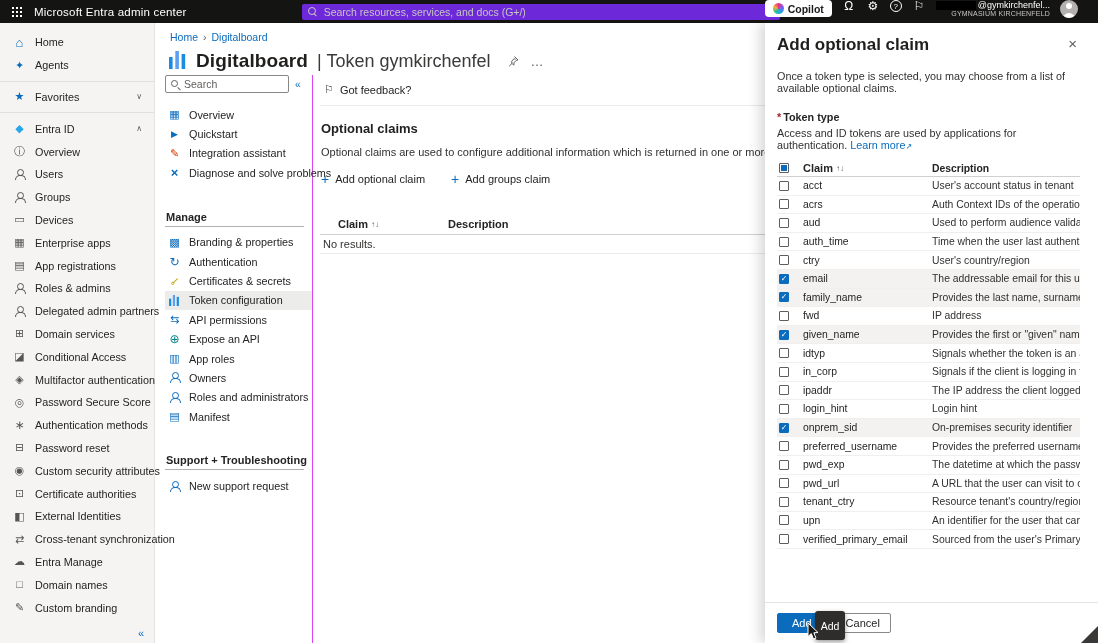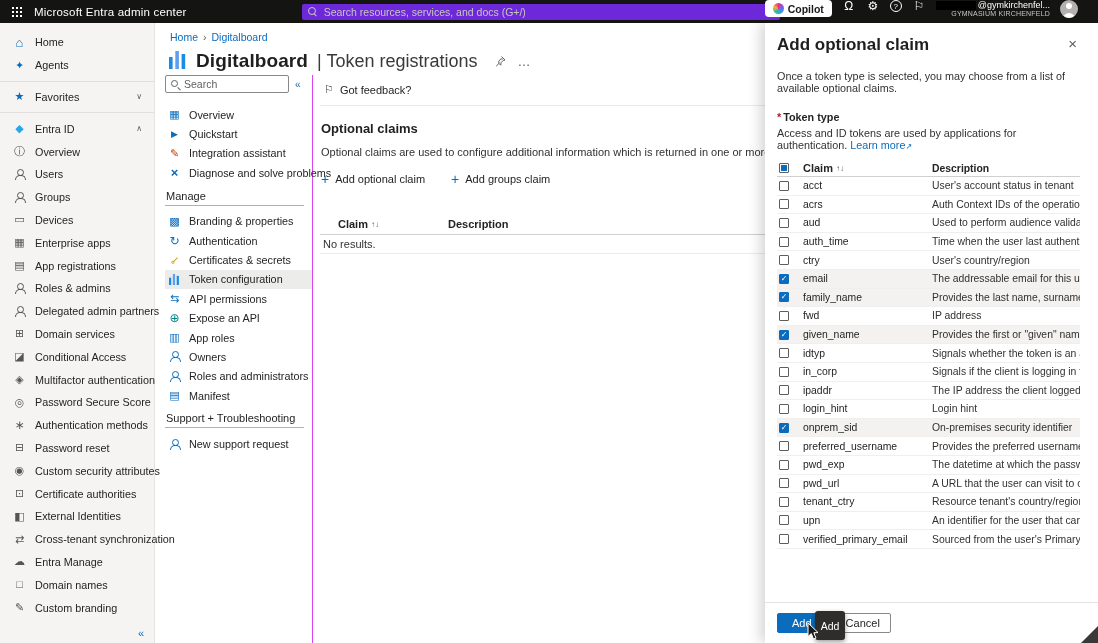--- a/index.html
+++ b/index.html
@@ -60,21 +60,21 @@
   .n2s-box input::placeholder { color:#605e5c; }
   .gi-search { position:absolute; left:5px; top:4px; width:7px; height:7px; border:1px solid var(--sc,#605e5c); border-radius:50%; }
   .gi-search::after { content:""; position:absolute; left:6px; top:6px; width:4px; height:1px; background:var(--sc,#605e5c); transform:rotate(45deg); transform-origin:0 0; }
   .gi-search-t { position:relative; width:11px; height:11px; display:inline-block; }
   .gi-search-t::before { content:""; position:absolute; left:0; top:1px; width:6px; height:6px; border:1px solid #c8c6c4; border-radius:50%; }
   .gi-search-t::after { content:""; position:absolute; left:6px; top:7px; width:4px; height:1px; background:#c8c6c4; transform:rotate(45deg); transform-origin:0 0; }
   .n2-collapse { color:#0b6cbd; font-size:10px; cursor:pointer; }
   .n2-list { margin-top:12px; }
   .n2-item { height:19.4px; display:flex; align-items:center; gap:8px; padding-left:3px; cursor:pointer; color:#242424; white-space:nowrap; font-size:10.8px; }
   .n2-item.sel { background:#ececeb; }
-  .n2-head { font-weight:400; font-size:11px; color:#242424; margin:7px 0 3px 1px; }
+  .n2-head { font-weight:700; font-size:11px; color:#242424; margin:28px 0 3px 1px; }
   .n2-hr { height:1px; background:#b3b0ad; margin:2px 8px 6px 0; }
 
   
   .main { position:absolute; left:165px; top:52px; right:0; bottom:0; }
   .fb-row { display:flex; align-items:center; gap:6px; padding:8px 0 9px 4px; color:#242424; cursor:pointer; width:110px; }
   .fb-flag { color:#323130; font-size:11px; }
   .main-hr { height:1px; background:#eceae8; margin-right:0; }
   .main h2 { font-size:13px; font-weight:700; color:#201f1e; margin:15px 0 10px 1px; }
   .main .desc { color:#323130; margin-left:1px; }
   .link { color:#0b6cbd; cursor:pointer; text-decoration:none; }
@@ -322,21 +322,21 @@
       <a>Digitalboard</a>
     </div>
 
   <div class="pagehead">
     <span id="title-icon"><svg width="18" height="18" viewBox="0 0 12 12">
           <rect x="0" y="4" width="2.4" height="8" fill="#1b8ce3"></rect>
           <rect x="4.2" y="0" width="2.4" height="12" fill="#5ea0ef"></rect>
           <rect x="8.4" y="2" width="2.4" height="10" fill="#1b8ce3"></rect>
         </svg></span>
     <h1>Digitalboard</h1>
-    <span class="sep-sec">| Token registrations</span>
+    <span class="sep-sec">| Token gymkirchenfel</span>
     <span class="ph-tools">
       <svg width="13" height="13" viewBox="0 0 13 13">
           <path d="M7.5 1.5 L11 5 L9.3 5.4 L7 7.7 L6.8 10.2 L5 8.4 L2.2 11.2 M5 8.4 L4.7 6.1 L7 3.8 L8.7 4.2" stroke="#605e5c" fill="none" stroke-width="1"></path>
         </svg>
       <span class="dots">…</span>
     </span>
   </div>
 
   <div class="nav2">
     <div class="nav2-search">

